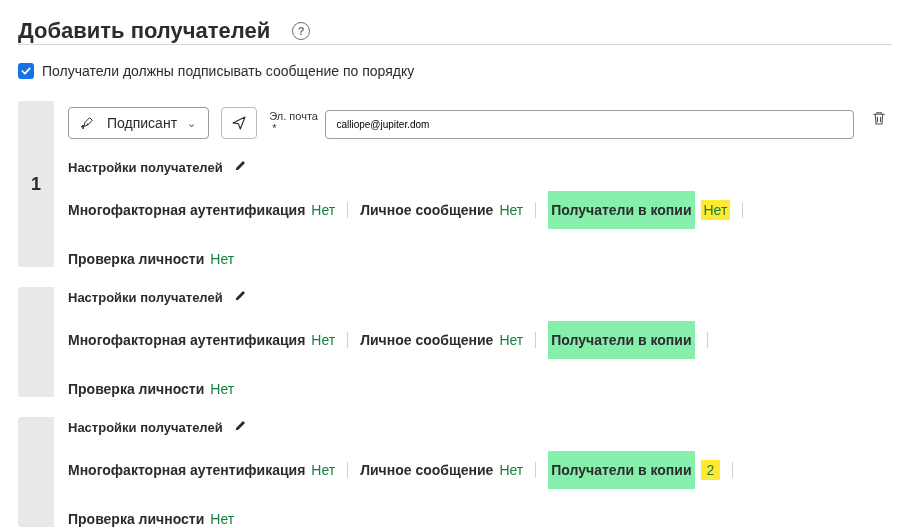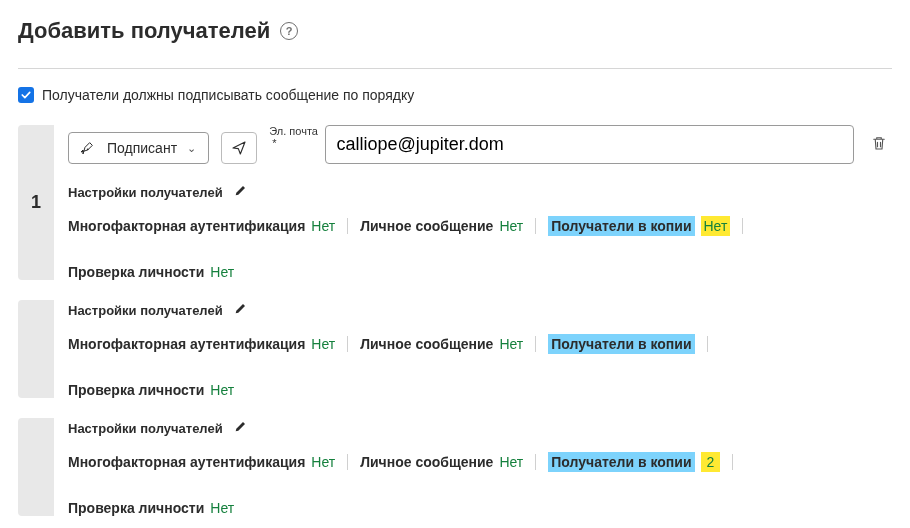--- a/index.html
+++ b/index.html
@@ -6,23 +6,23 @@
     body {
       font-family: -apple-system, BlinkMacSystemFont, "Segoe UI", Arial, sans-serif;
       background: #fff;
       color: #2c2c2c;
       padding: 18px;
       width: 910px;
     }
     .header-row {
       display: flex;
       align-items: center;
-      gap: 10px;
+      gap: 22px;
       border-bottom: 1px solid #d6d6d6;
-      padding-bottom: 24px;
+      padding-bottom: 0;
       margin-bottom: 18px;
     }
     .header-title {
       font-size: 22px;
       font-weight: 700;
     }
     .help-circle {
       width: 18px; height: 18px;
       border: 1.5px solid #6f6f6f;
       border-radius: 50%;
@@ -80,21 +80,21 @@
       border: 1px solid #bbb; border-radius: 4px;
       padding: 7px 9px;
       display: inline-flex; align-items: center;
     }
     .delivery-box svg { width: 16px; height: 16px; }
     .email-block { display: flex; flex: 1; gap: 3px; }
     .email-label { font-size: 11px; color: #333; }
     .email-input {
       border: 1px solid #9a9a9a; border-radius: 4px;
       padding: 8px 10px;
-      font-size: 18px;
+      font-size: 10px;
       width: 100%;
     }
     .trash {
       padding: 8px 4px;
       cursor: pointer;
       color: #555;
     }
     .trash svg { width: 18px; height: 18px; }
     .settings-row {
       display: flex; align-items: center; gap: 10px;
@@ -103,30 +103,30 @@
     .settings-title {
       font-size: 13px; font-weight: 700;
     }
     .pencil {
       cursor: pointer; color: #2c2c2c;
     }
     .pencil svg { width: 16px; height: 16px; }
     .settings-values {
       display: flex; flex-wrap: wrap; align-items: center;
       font-size: 14px;
-      row-gap: 28px;
+      row-gap: 22px;
     }
     .kv { display: inline-flex; align-items: center; gap: 6px; }
     .kv-label { font-weight: 700; }
     .kv-val { color: #15803d; }
     .sep {
       width: 1px; height: 16px; background: #d0d0d0;
       margin: 0 12px;
     }
-    .hl { background: #7dd3fc; padding: 2px 3px; }
+    .hl { background: #86efac; padding: 11px 3px; }
     .hl-val { background: #ffe932; padding: 2px 3px; }
   </style>
 </head>
 <body>
 
 <div class="header-row">
   <div class="header-title">Добавить получателей</div>
   <div class="help-circle">?</div>
 </div>
 

